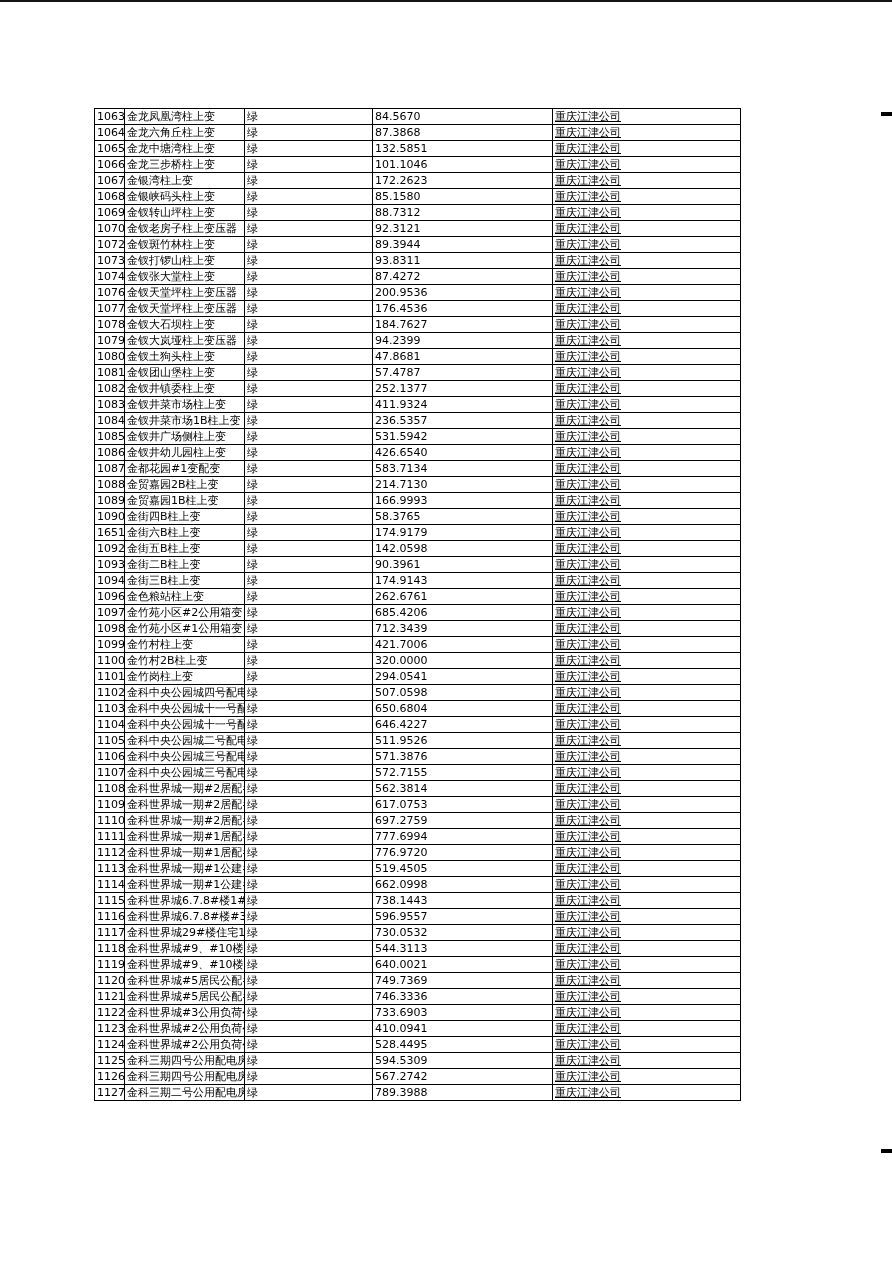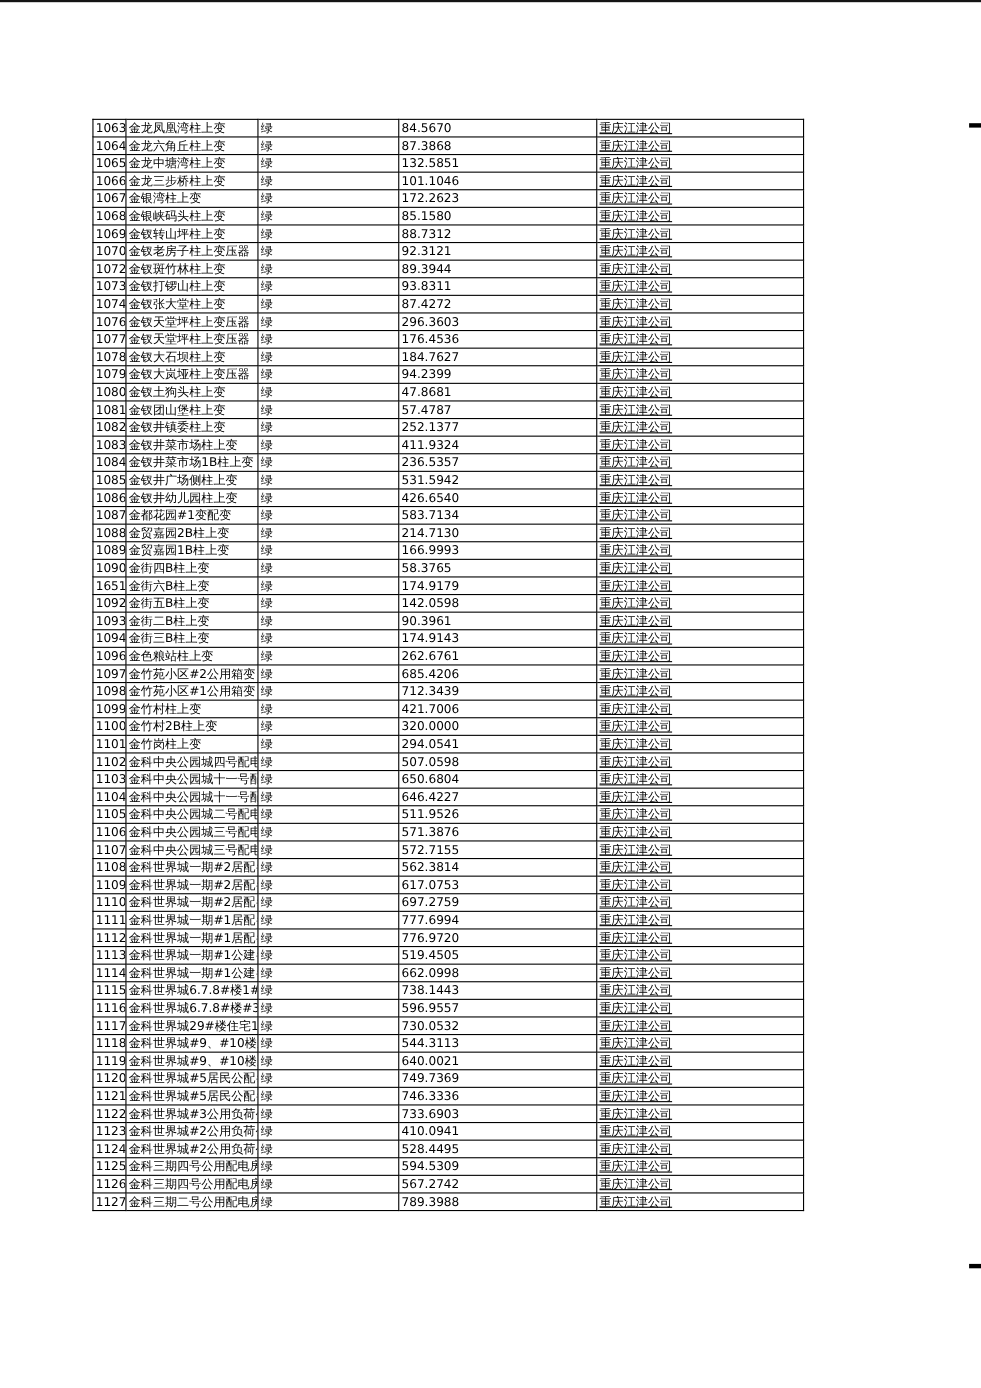--- a/index.html
+++ b/index.html
@@ -27,21 +27,21 @@
     right: 0;
     width: 11px;
     height: 4px;
     background: #000000;
   }
   .page-mark.top { top: 112px; }
   .page-mark.bottom { top: 1149px; }
 
   table.data-grid {
     position: absolute;
-    left: 84px;
+    left: 94px;
     top: 108px;
     width: 646px;
     border-collapse: collapse;
     table-layout: fixed;
     border-radius: 24px;
   }
   table.data-grid td {
     border: 1px solid #000000;
     height: 15px;
     padding: 0 1px 0 2px;
@@ -165,21 +165,21 @@
     <td class="cell-status">绿</td>
     <td class="cell-value">87.4272</td>
     <td class="cell-company">重庆江津公司</td>
   </tr>
 
 
   <tr>
     <td class="cell-id">1076</td>
     <td class="cell-name">金钗天堂坪柱上变压器</td>
     <td class="cell-status">绿</td>
-    <td class="cell-value">296.3603</td>
+    <td class="cell-value">200.9536</td>
     <td class="cell-company">重庆江津公司</td>
   </tr>
 
   <tr>
     <td class="cell-id">1077</td>
     <td class="cell-name">金钗天堂坪柱上变压器</td>
     <td class="cell-status">绿</td>
     <td class="cell-value">176.4536</td>
     <td class="cell-company">重庆江津公司</td>
   </tr>

